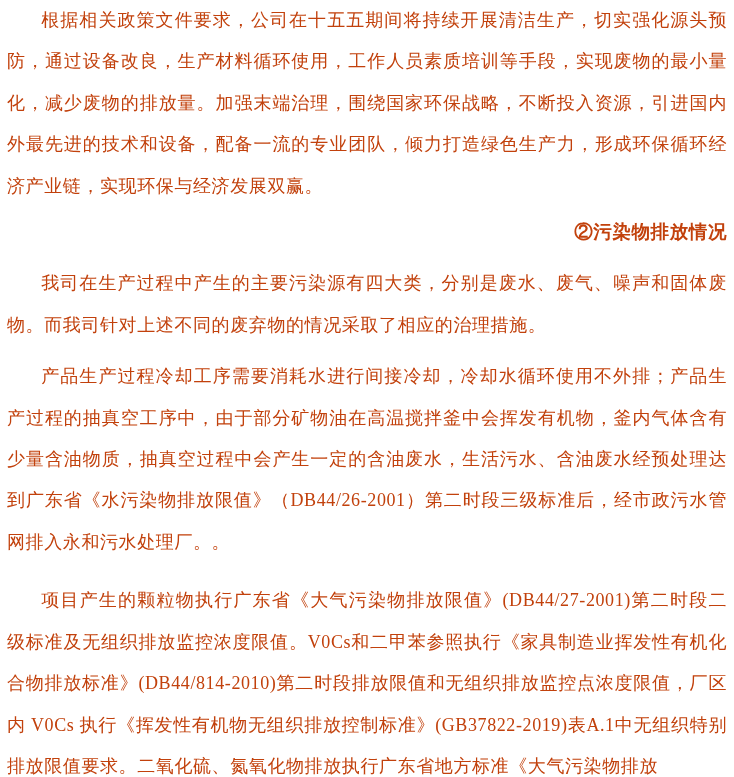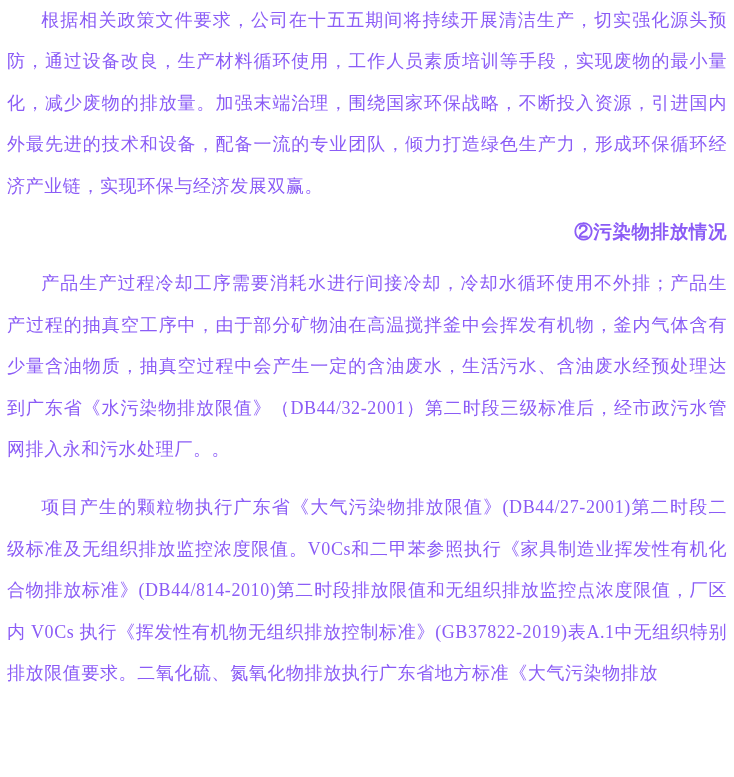--- a/index.html
+++ b/index.html
@@ -8,21 +8,21 @@
     background: #ffffff;
   }
   .page {
     position: relative;
     box-sizing: border-box;
     width: 734px;
     height: 777px;
     padding: 0 7px;
     overflow: hidden;
     background: #ffffff;
-    color: #8b5cf6;
+    color: #c2410c;
     font-family: "Liberation Serif", "DejaVu Serif", serif;
   }
   .body-para {
     margin: 0;
     font-size: 18px;
     line-height: 41.4px;
     letter-spacing: 0.6px;
     text-align: justify;
     text-indent: 1.9em;
     word-break: break-all;
@@ -42,17 +42,18 @@
   .p4 { margin-top: 17px; }
 </style>
 </head>
 <body>
 
 <div class="page">
   <p class="body-para p1">根据相关政策文件要求，公司在十五五期间将持续开展清洁生产，切实强化源头预防，通过设备改良，生产材料循环使用，工作人员素质培训等手段，实现废物的最小量化，减少废物的排放量。加强末端治理，围绕国家环保战略，不断投入资源，引进国内外最先进的技术和设备，配备一流的专业团队，倾力打造绿色生产力，形成环保循环经济产业链，实现环保与经济发展双赢。</p>
 
   <p class="section-heading h1">②污染物排放情况</p>
 
+  <p class="body-para p2">我司在生产过程中产生的主要污染源有四大类，分别是废水、废气、噪声和固体废物。而我司针对上述不同的废弃物的情况采取了相应的治理措施。</p>
 
-  <p class="body-para p3">产品生产过程冷却工序需要消耗水进行间接冷却，冷却水循环使用不外排；产品生产过程的抽真空工序中，由于部分矿物油在高温搅拌釜中会挥发有机物，釜内气体含有少量含油物质，抽真空过程中会产生一定的含油废水，生活污水、含油废水经预处理达到广东省《水污染物排放限值》（DB44/32-2001）第二时段三级标准后，经市政污水管网排入永和污水处理厂。。</p>
+  <p class="body-para p3">产品生产过程冷却工序需要消耗水进行间接冷却，冷却水循环使用不外排；产品生产过程的抽真空工序中，由于部分矿物油在高温搅拌釜中会挥发有机物，釜内气体含有少量含油物质，抽真空过程中会产生一定的含油废水，生活污水、含油废水经预处理达到广东省《水污染物排放限值》（DB44/26-2001）第二时段三级标准后，经市政污水管网排入永和污水处理厂。。</p>
 
   <p class="body-para p4">项目产生的颗粒物执行广东省《大气污染物排放限值》(DB44/27-2001)第二时段二级标准及无组织排放监控浓度限值。V0Cs和二甲苯参照执行《家具制造业挥发性有机化合物排放标准》(DB44/814-2010)第二时段排放限值和无组织排放监控点浓度限值，厂区内 V0Cs 执行《挥发性有机物无组织排放控制标准》(GB37822-2019)表A.1中无组织特别排放限值要求。二氧化硫、氮氧化物排放执行广东省地方标准《大气污染物排放</p>
 </div>
 
 </body></html>

